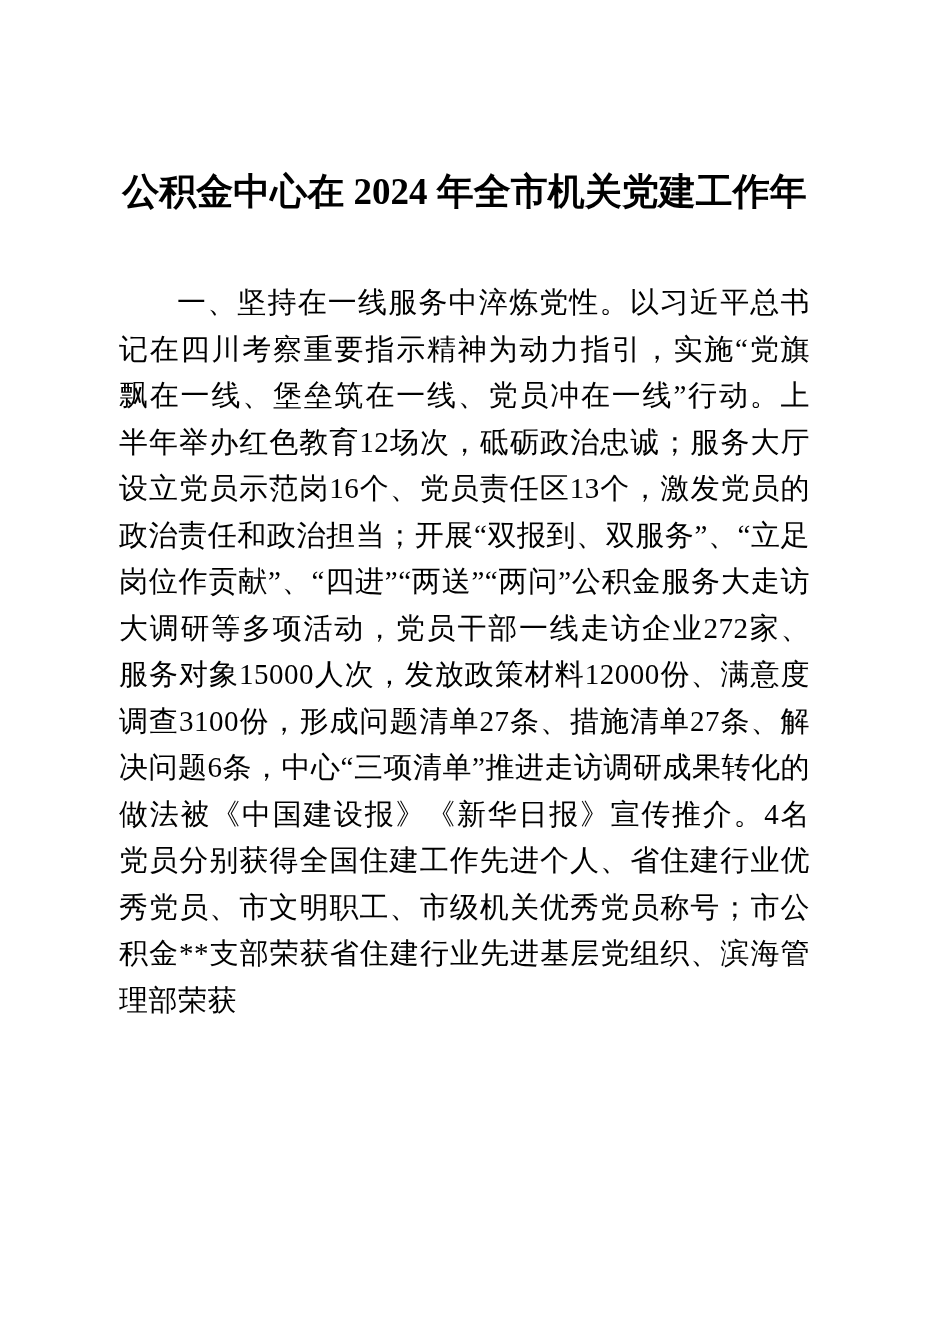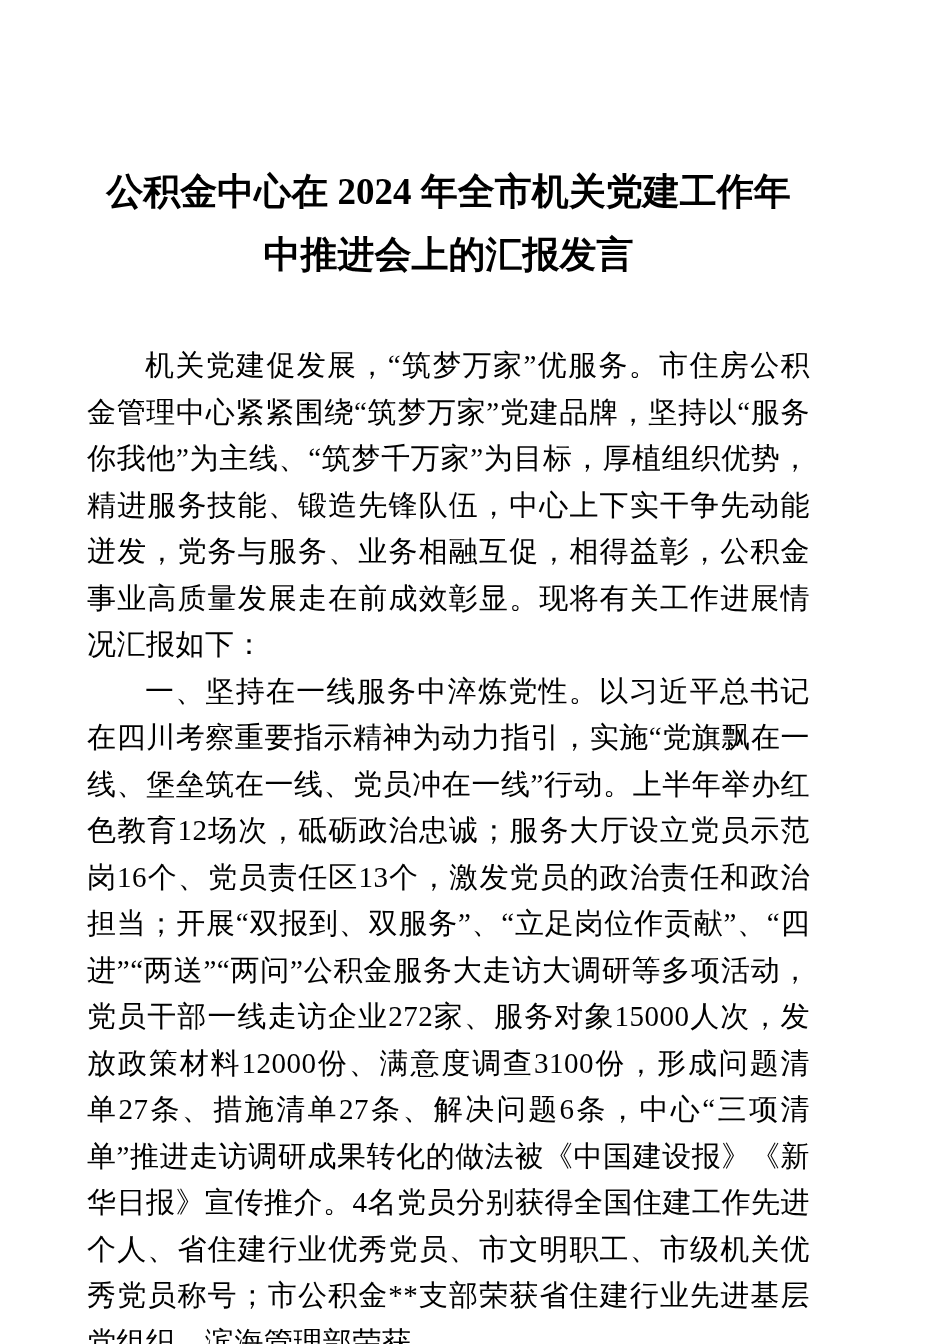--- a/index.html
+++ b/index.html
@@ -6,21 +6,21 @@
     margin: 0;
     padding: 0;
     background: #ffffff;
   }
   .page {
     position: relative;
     width: 950px;
     height: 1344px;
     background: #ffffff;
     box-sizing: border-box;
-    padding: 160px 140px 0 87px;
+    padding: 160px 140px 0 119px;
     overflow: hidden;
     color: #000000;
     font-family: "Liberation Serif", "DejaVu Serif", serif;
   }
   .doc-title {
     margin: 0 0 56px 0;
     font-size: 37px;
     font-weight: 700;
     line-height: 63px;
     text-align: center;
@@ -47,24 +47,22 @@
     font-weight: 400;
   }
 </style>
 </head>
 <body>
 
 <div class="page">
 
   <h1 class="doc-title">
     <span class="title-line">公积金中心在 2024 年全市机关党建工作年</span>
-    <span class="title-line">中推进会上的汇报发言</span>
   </h1>
 
   <div class="doc-body">
 
-    <p class="body-para"><span>机关党建促发展，“筑梦万家”优服务。市住房公积金管理中心紧紧围绕“筑梦万家”党建品牌，坚持以“服务你我他”为主线、“筑梦千万家”为目标，厚植组织优势，精进服务技能、锻造先锋队伍，中心上下实干争先动能迸发，党务与服务、业务相融互促，相得益彰，公积金事业高质量发展走在前成效彰显。现将有关工作进展情况汇报如下：</span></p>
 
     <p class="body-para"><span class="lead-bold">一、坚持在一线服务中淬炼党性。</span><span>以习近平总书记在四川考察重要指示精神为动力指引，实施“党旗飘在一线、堡垒筑在一线、党员冲在一线”行动。上半年举办红色教育12场次，砥砺政治忠诚；服务大厅设立党员示范岗16个、党员责任区13个，激发党员的政治责任和政治担当；开展“双报到、双服务”、“立足岗位作贡献”、“四进”“两送”“两问”公积金服务大走访大调研等多项活动，党员干部一线走访企业272家、服务对象15000人次，发放政策材料12000份、满意度调查3100份，形成问题清单27条、措施清单27条、解决问题6条，中心“三项清单”推进走访调研成果转化的做法被《中国建设报》《新华日报》宣传推介。4名党员分别获得全国住建工作先进个人、省住建行业优秀党员、市文明职工、市级机关优秀党员称号；市公积金**支部荣获省住建行业先进基层党组织、滨海管理部荣获</span></p>
 
   </div>
 
 </div>
 
 </body></html>

